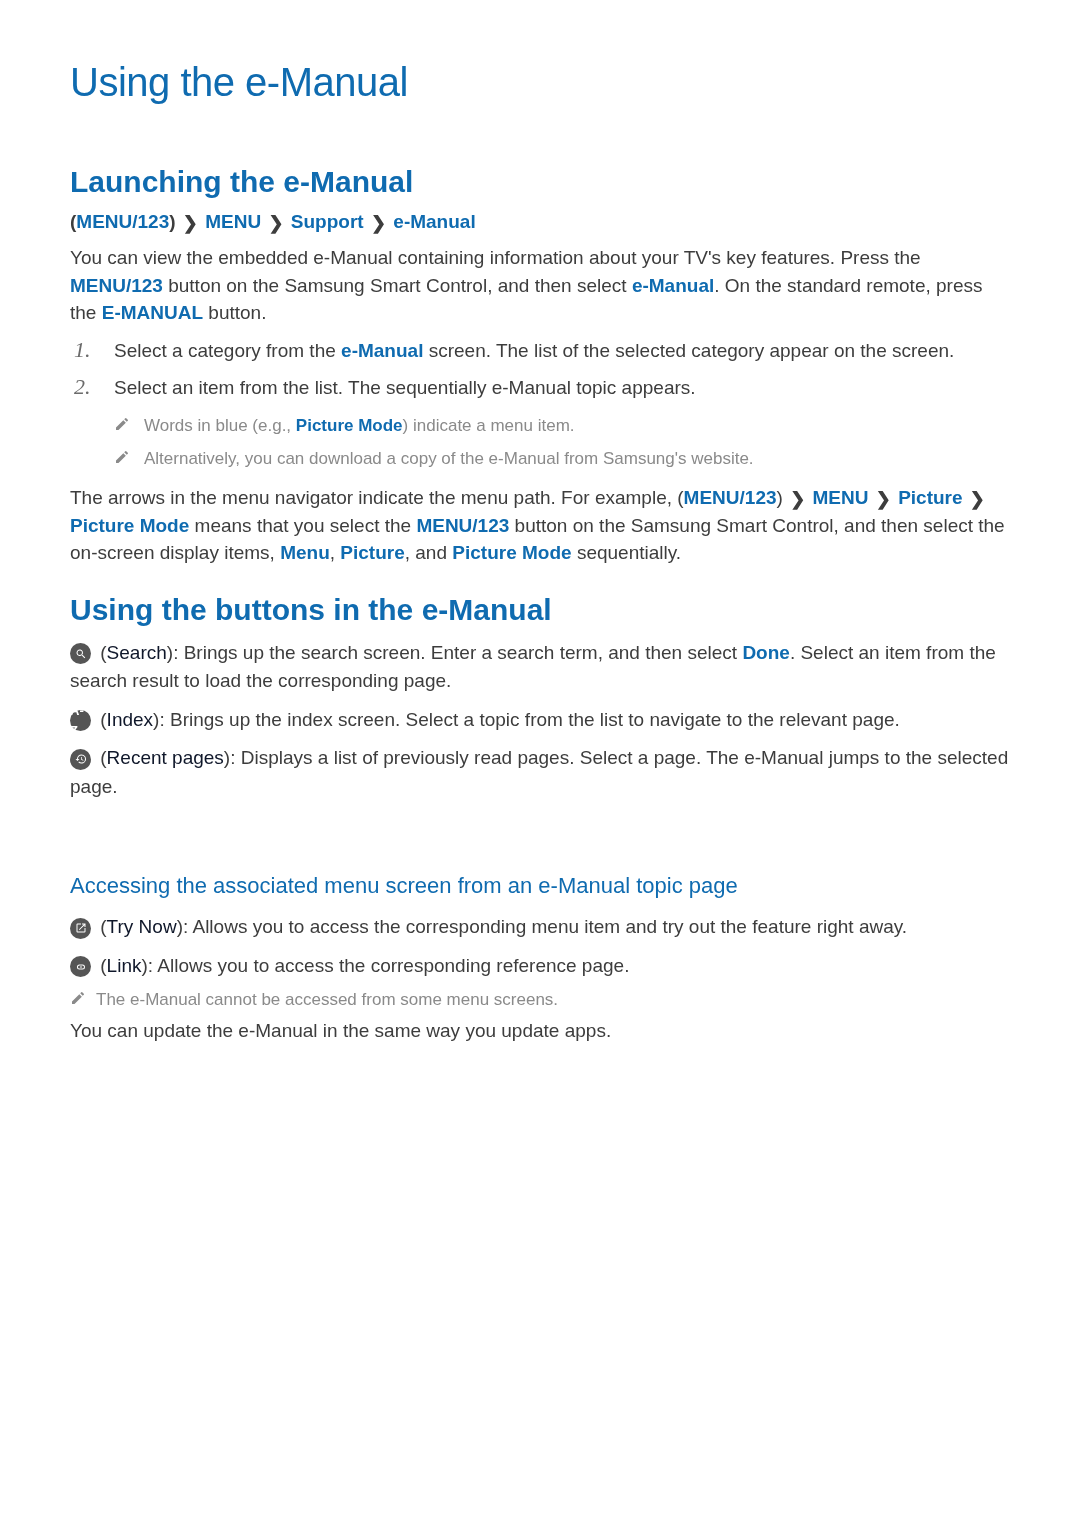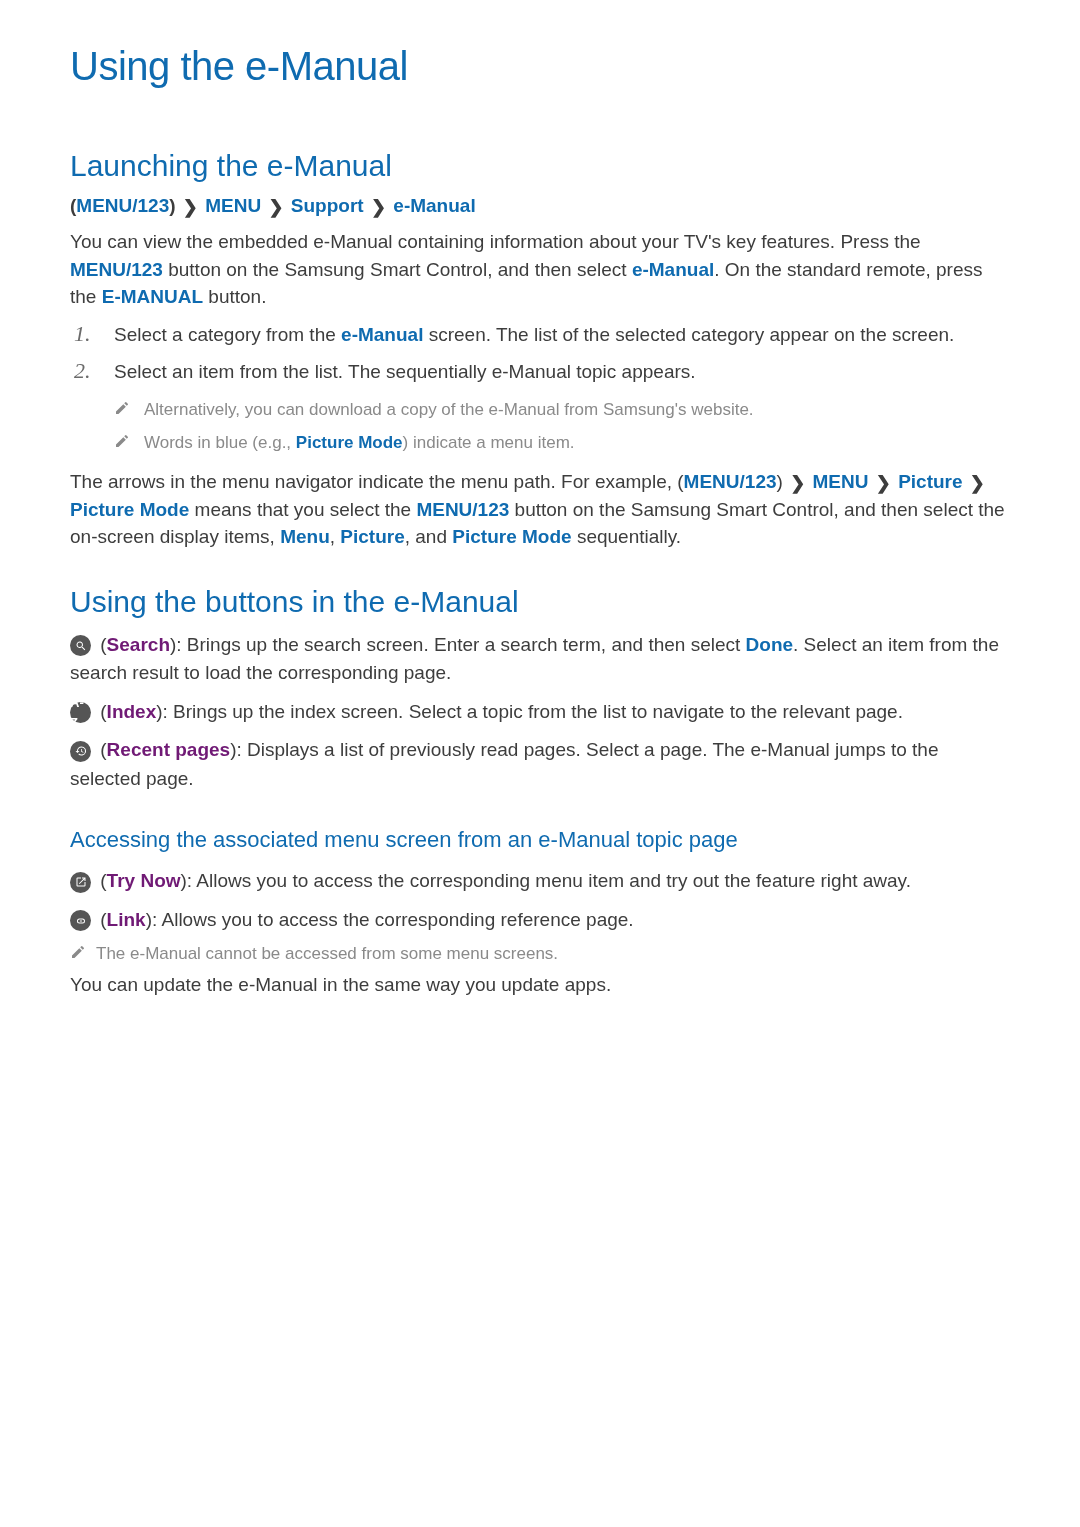--- a/index.html
+++ b/index.html
@@ -1,39 +1,39 @@
 <!DOCTYPE html>
 <html><head>
 <meta charset="utf-8">
 <style>
   * { box-sizing: border-box; margin: 0; padding: 0; }
   html, body { width: 1080px; min-height: 1527px; background: #fff; font-family: Arial, Helvetica, sans-serif; color: #3d3d3d; }
-  .page { padding: 44px 70px 60px 70px; }
+  .page { padding: 60px 70px 60px 70px; }
   h1.page-title { color: #0f6bb0; font-size: 40px; font-weight: 500; letter-spacing: -0.5px; margin-bottom: 60px; }
-  h2.section-title { color: #0f6bb0; font-size: 30px; font-weight: 400; margin-top: 34px; margin-bottom: 12px; }
-  h3.subsection-title { color: #0f6bb0; font-size: 22px; font-weight: 500; margin-top: 34px; margin-bottom: 14px; }
+  h2.section-title { color: #0f6bb0; font-size: 30px; font-weight: 700; margin-top: 26px; margin-bottom: 12px; }
+  h3.subsection-title { color: #0f6bb0; font-size: 22px; font-weight: 500; margin-top: 72px; margin-bottom: 14px; }
   .breadcrumb { font-size: 19px; font-weight: 600; margin-bottom: 10px; }
   .breadcrumb .blue { color: #0f6bb0; }
   .chev { display: inline-block; vertical-align: middle; font-weight: bold; color: #3d3d3d; margin: 0 2px; font-size: 18px; }
   .bodytext { font-size: 19px; line-height: 1.45; margin-bottom: 8px; }
   .blue { color: #0f6bb0; }
   .bold { font-weight: 600; }
   ol.numlist { list-style: none; margin-top: 8px; margin-bottom: 10px; }
   ol.numlist > li { display: flex; align-items: flex-start; margin: 10px 0; }
   .numeral { font-style: italic; font-family: Georgia, serif; font-size: 22px; color: #6b6b6b; width: 44px; flex: 0 0 44px; text-align: left; padding-left: 4px; }
   .numtext { font-size: 19px; line-height: 1.45; flex: 1; }
   .note-list { list-style: none; margin-left: 44px; margin-top: 14px; }
   .note-list li { display: flex; align-items: flex-start; margin: 12px 0; color: #8a8a8a; font-size: 17px; }
   .note-list .pen { flex: 0 0 30px; }
   .note-outer { list-style: none; }
   .note-outer li { display: flex; align-items: flex-start; margin: 6px 0; color: #8a8a8a; font-size: 17px; }
   .note-outer .pen { flex: 0 0 26px; }
   .icon-circle { display: inline-flex; width: 21px; height: 21px; border-radius: 50%; background: #555; color: #fff; align-items: center; justify-content: center; font-size: 12px; vertical-align: middle; margin-right: 4px; font-weight: bold; }
   .icon-circle.az { font-size: 13px; font-weight: bold; }
-  .paren-blue { color: #701a75; font-weight: 700; }
+  .paren-blue { color: #0f172a; font-weight: 400; }
   .entry { font-size: 19px; line-height: 1.5; margin-bottom: 10px; }
   .pen svg { width: 16px; height: 16px; fill: #8a8a8a; }
   .icon-circle svg { width: 12px; height: 12px; fill: #fff; }
 </style>
 </head>
 <body>
 
 <div class="page">
 
   <h1 class="page-title">Using the e-Manual</h1>
@@ -65,29 +65,29 @@
       <span class="numeral">2.</span>
       <span class="numtext">Select an item from the list. The sequentially e-Manual topic appears.</span>
     </li>
   </ol>
 
   <ul class="note-list">
     <li>
       <span class="pen"><svg viewBox="0 0 24 24">
             <path d="M3 17.25V21h3.75l11-11-3.75-3.75-11 11zM20.7 7.04a1 1 0 000-1.41l-2.34-2.34a1 1 0 00-1.41 0l-1.58 1.58 3.75 3.75 1.58-1.58z"></path>
           </svg></span>
-      <span>Alternatively, you can download a copy of the e-Manual from Samsung's website.</span>
+      <span>
+        <span>Words in blue (e.g., </span><span class="blue bold">Picture Mode</span><span>) indicate a menu item.</span>
+      </span>
     </li>
     <li>
       <span class="pen"><svg viewBox="0 0 24 24">
             <path d="M3 17.25V21h3.75l11-11-3.75-3.75-11 11zM20.7 7.04a1 1 0 000-1.41l-2.34-2.34a1 1 0 00-1.41 0l-1.58 1.58 3.75 3.75 1.58-1.58z"></path>
           </svg></span>
-      <span>
-        <span>Words in blue (e.g., </span><span class="blue bold">Picture Mode</span><span>) indicate a menu item.</span>
-      </span>
+      <span>Alternatively, you can download a copy of the e-Manual from Samsung's website.</span>
     </li>
   </ul>
 
   <p class="bodytext" style="margin-top:14px">
     <span>The arrows in the menu navigator indicate the menu path. For example, (</span><span class="blue bold">MENU/123</span><span>) </span><span class="chev">❯</span>
     <span class="blue bold">MENU</span><span> </span><span class="chev">❯</span>
     <span class="blue bold">Picture</span><span> </span><span class="chev">❯</span>
     <span class="blue bold">Picture Mode</span><span> means that you select the </span><span class="blue bold">MENU/123</span><span> button on the Samsung Smart Control, and then select the on-screen display items, </span><span class="blue bold">Menu</span><span>, </span><span class="blue bold">Picture</span><span>, and </span><span class="blue bold">Picture Mode</span><span> sequentially.</span>
   </p>
 

